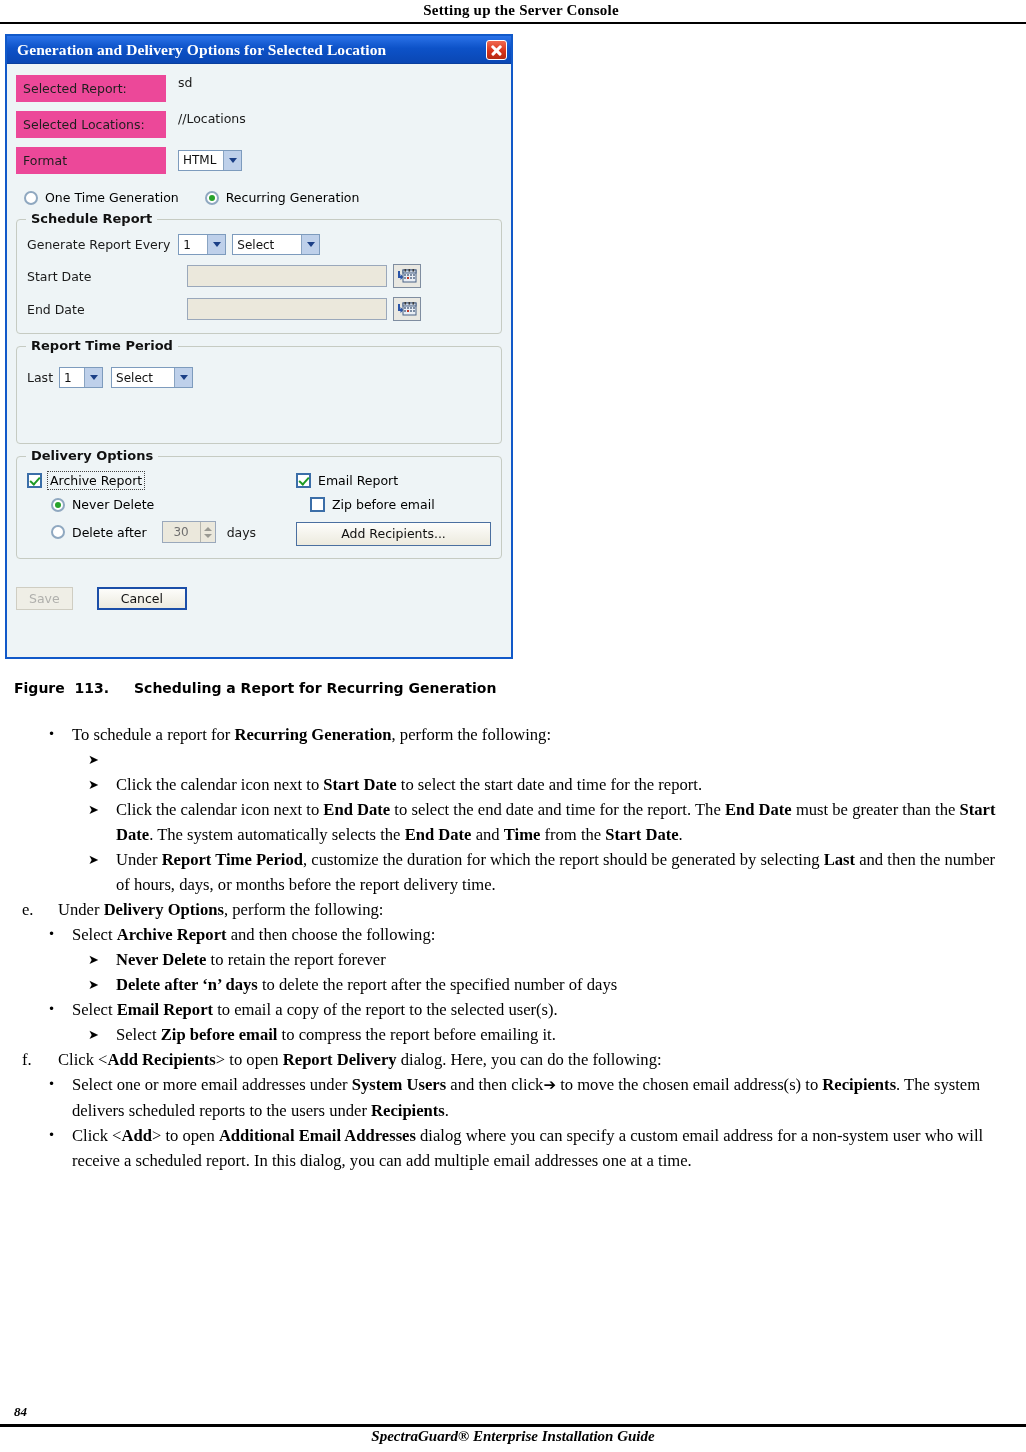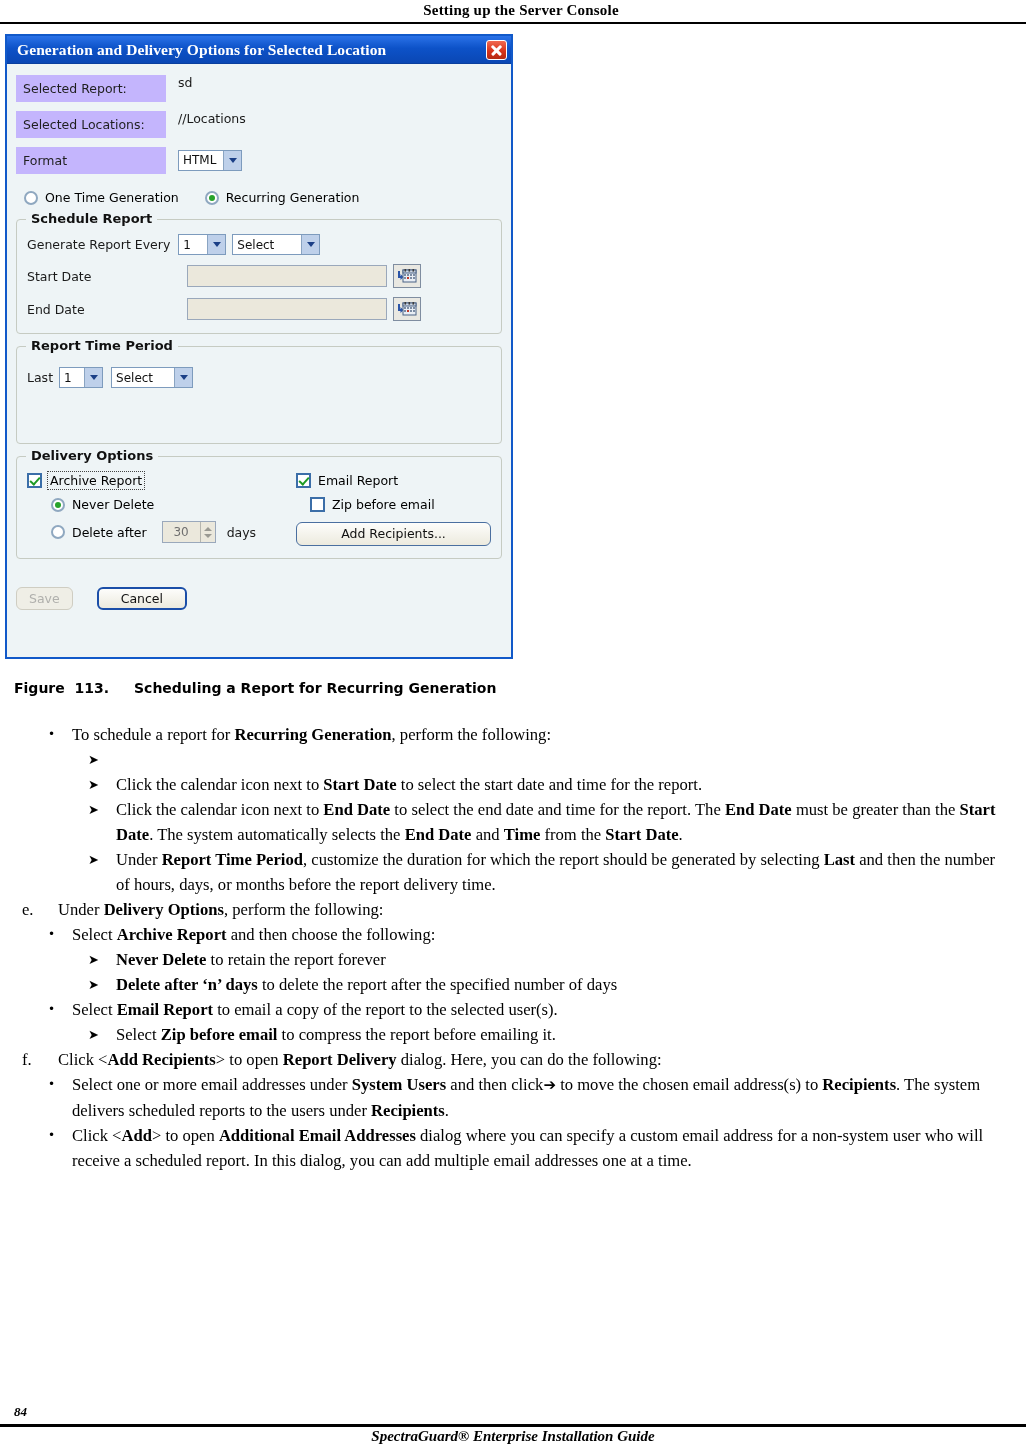--- a/index.html
+++ b/index.html
@@ -103,21 +103,21 @@
   
   .field-row {
     display: flex;
     align-items: center;
     margin-bottom: 8px;
     height: 28px;
   }
   .lbl-box {
     width: 150px;
     height: 27px;
-    background: #c4b5fd;
+    background: #ec4899;
     display: flex;
     align-items: center;
     padding-left: 7px;
     box-sizing: border-box;
     font-family: "DejaVu Sans", sans-serif;
     font-size: 12.5px;
     color: #1f1f1f;
     flex: none;
   }
   .field-val {
@@ -332,21 +332,21 @@
     border-right: 4px solid transparent;
     border-top: 4px solid #9a9a93;
   }
 
   
   .btn {
     font-family: "DejaVu Sans", sans-serif;
     font-size: 12.5px;
     background: linear-gradient(to bottom, #fdfdfb 0%, #eceade 100%);
     border: 1px solid #4a6fa0;
-    border-radius: 6px;
+    border-radius: 0;
     padding: 3px 12px;
     cursor: pointer;
     color: #111;
     box-sizing: border-box;
   }
   .btn.add-recip {
     width: 195px;
     height: 24px;
     text-align: center;
     padding: 0;

